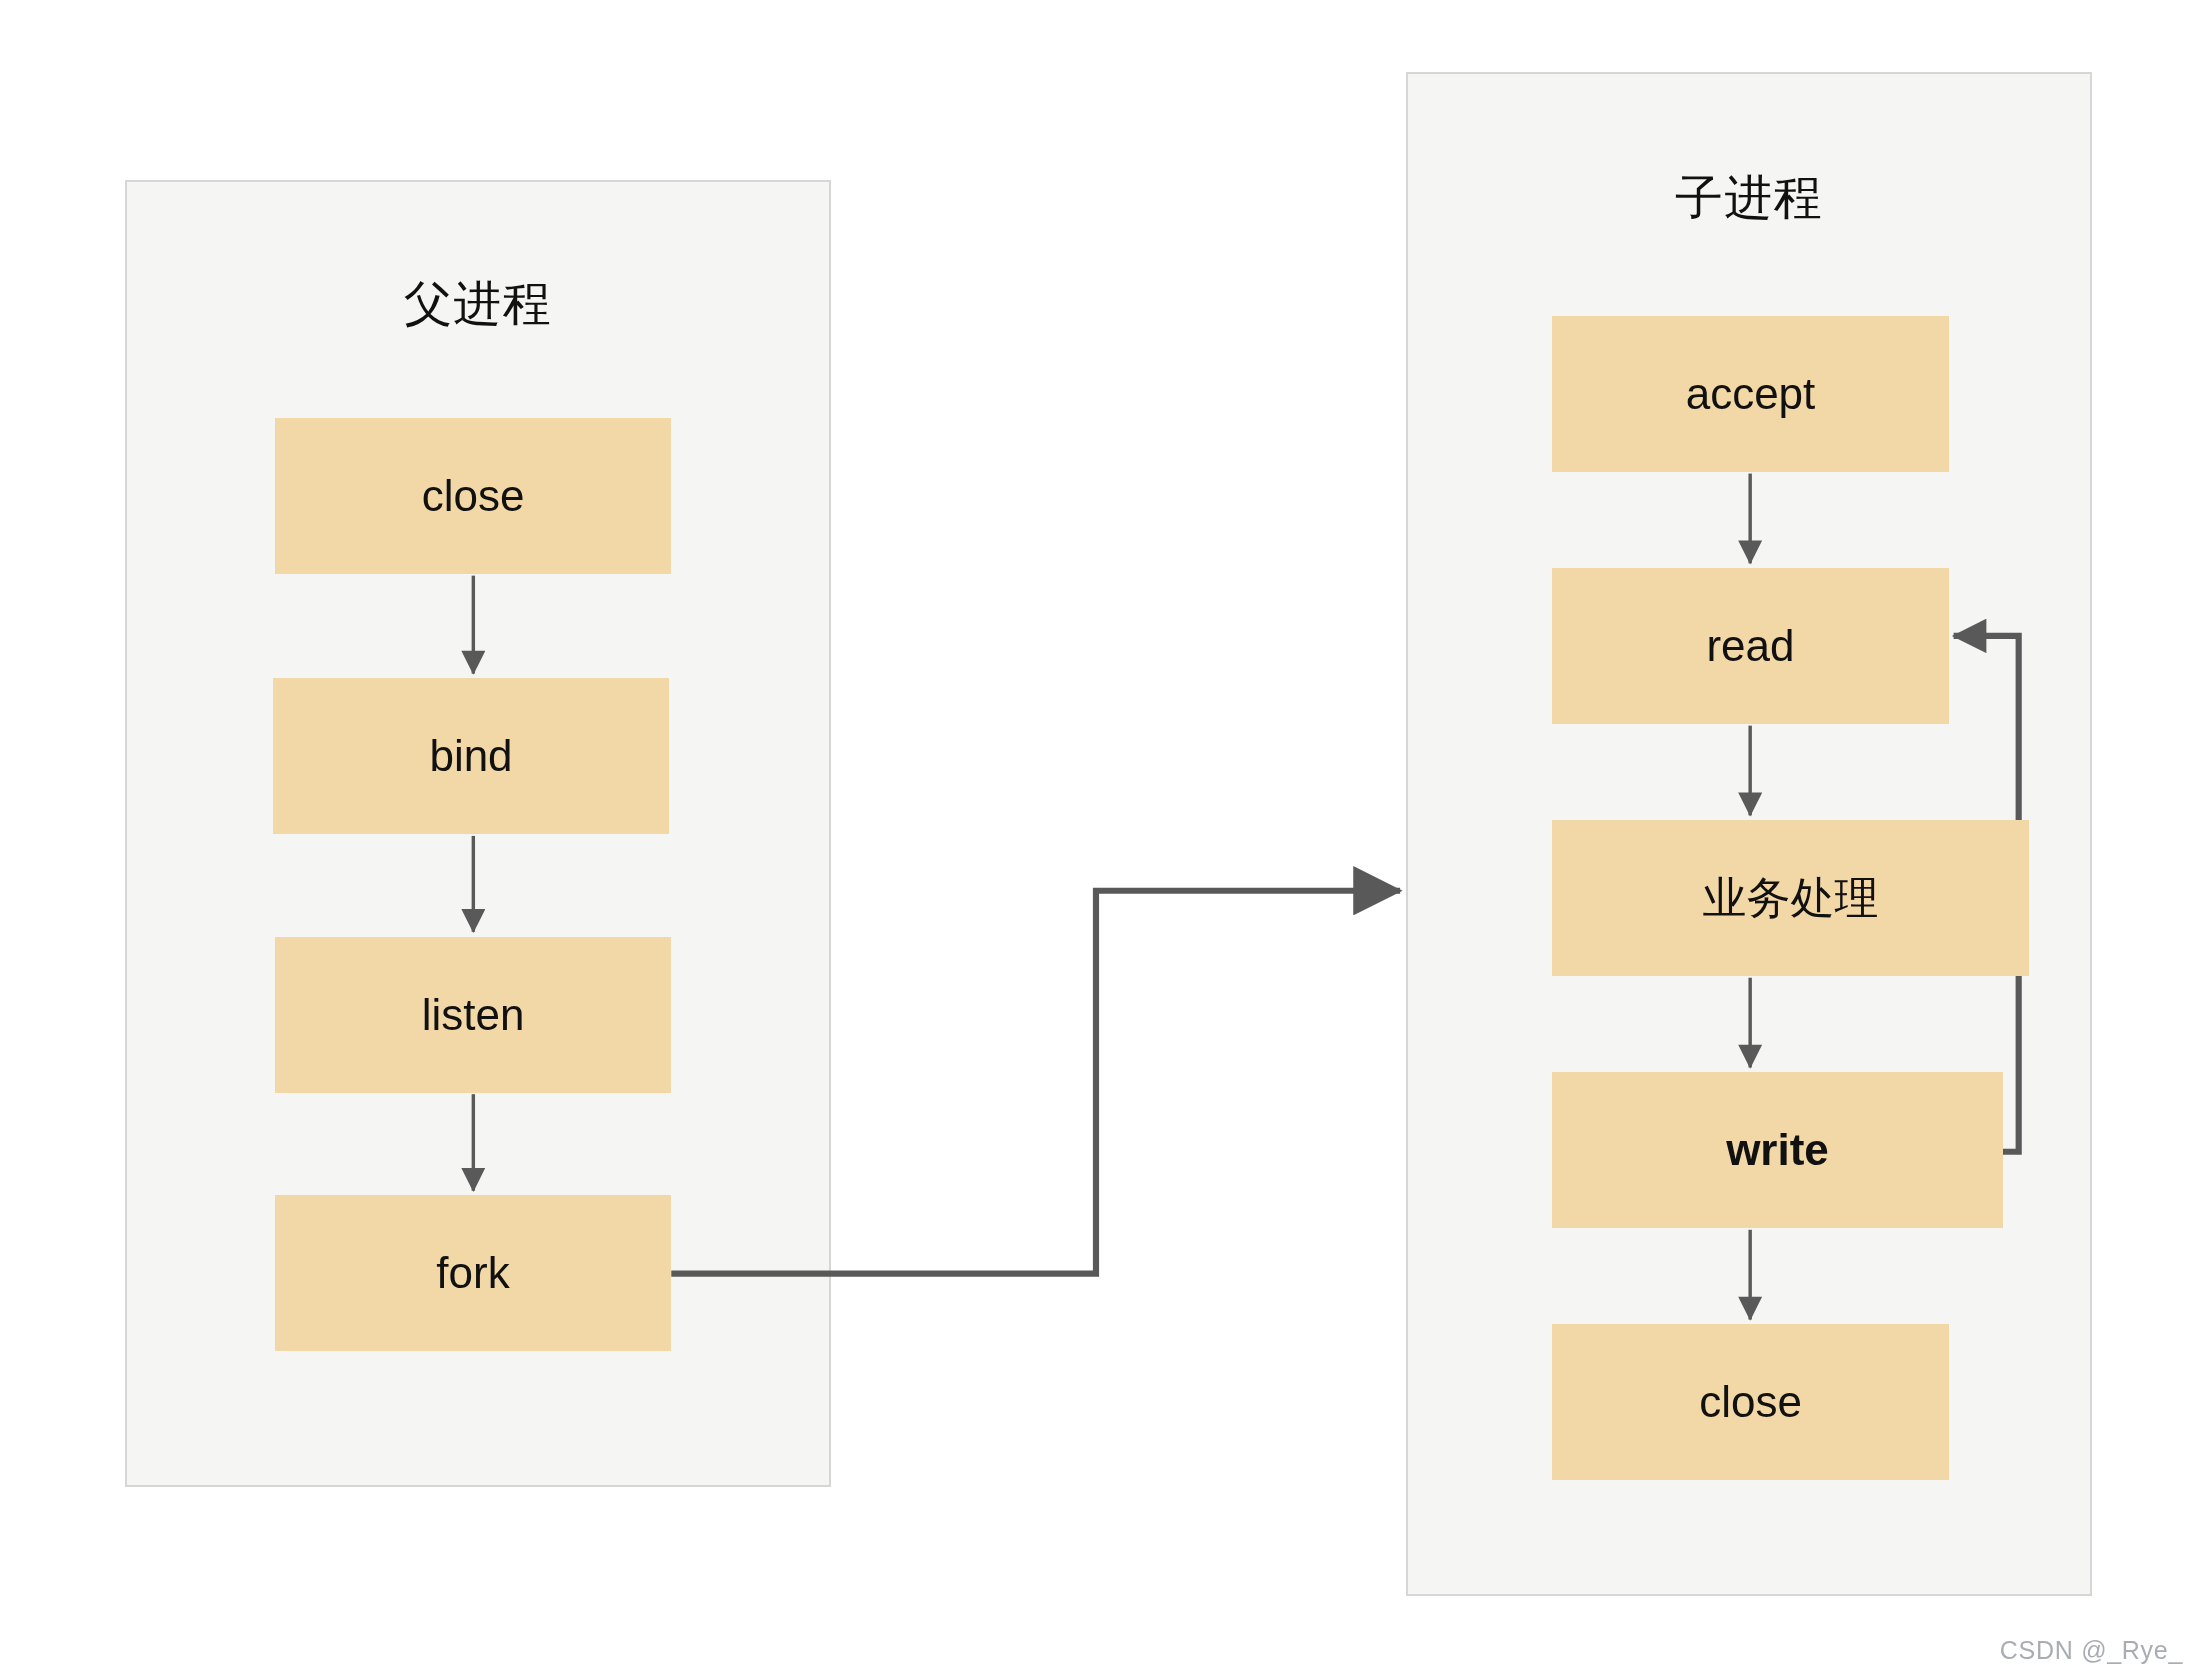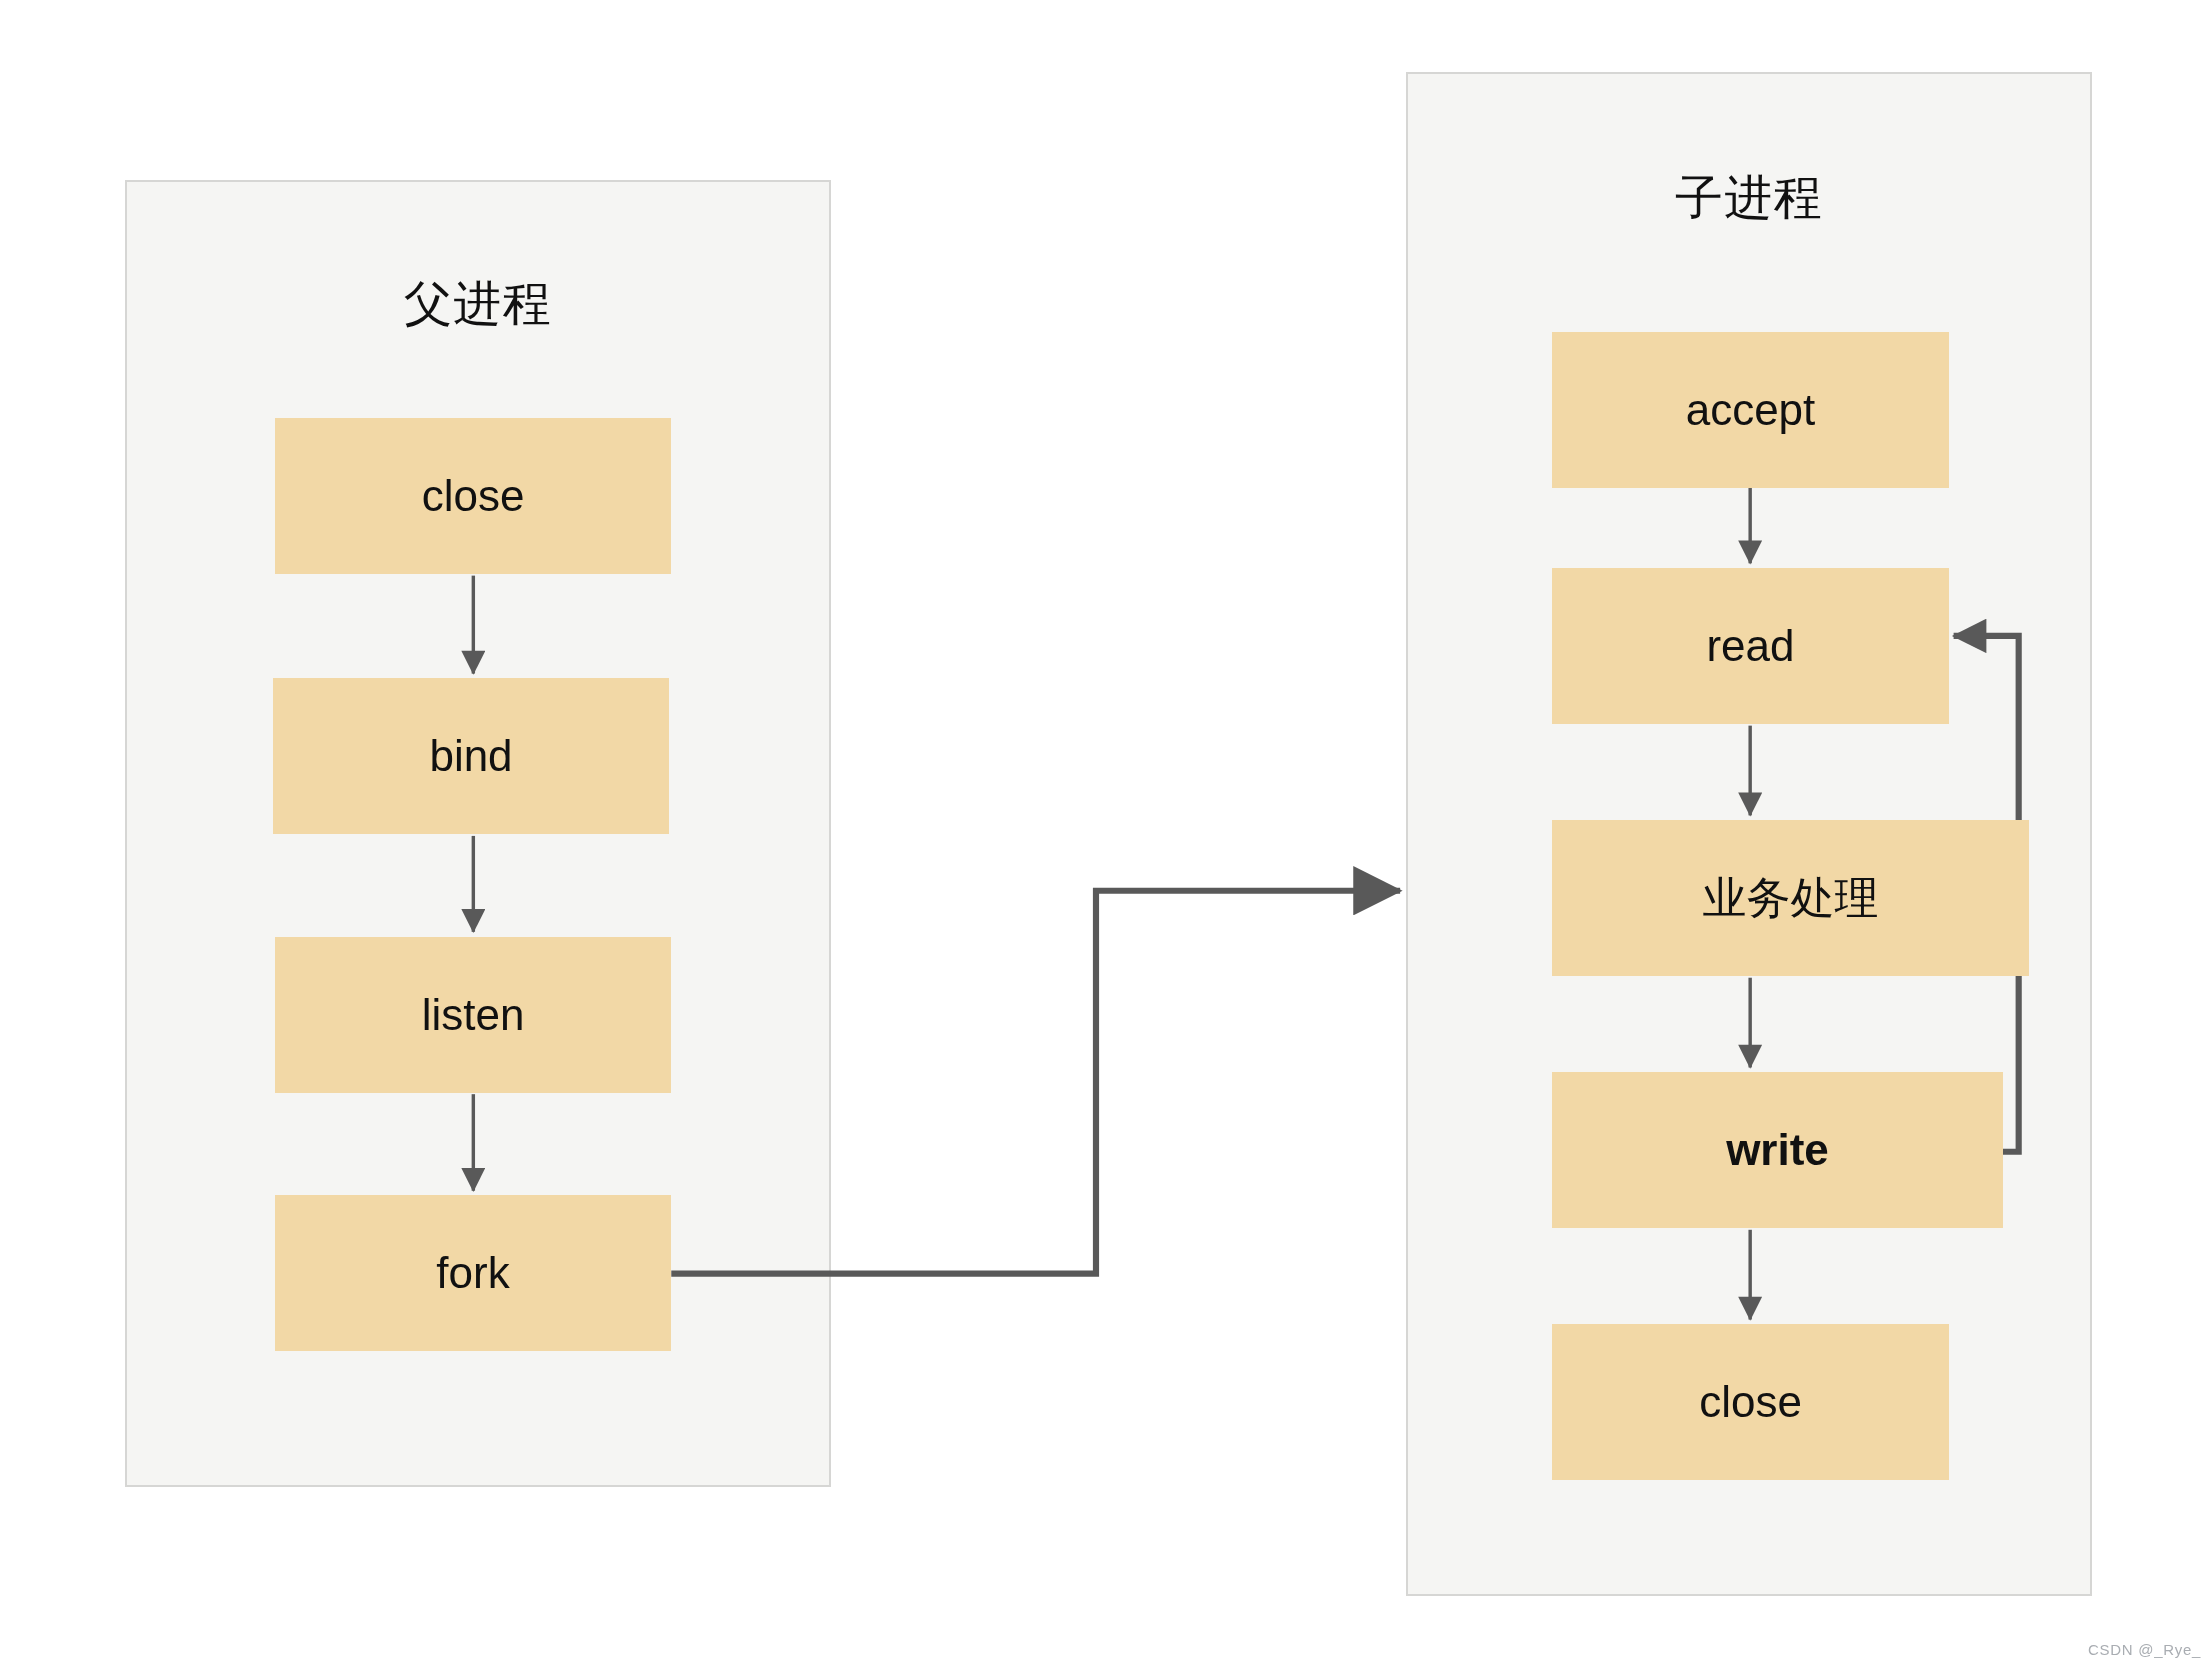--- a/index.html
+++ b/index.html
@@ -50,21 +50,21 @@
     width: 396px;
     height: 156px;
     white-space: nowrap;
   }
   
   .n-socket { left: 275px; top: 418px; }
   .n-bind   { left: 273px; top: 678px; }
   .n-listen { left: 275px; top: 937px; }
   .n-fork   { left: 275px; top: 1195px; }
   
-  .n-accept { left: 1552px; top: 332px;  width: 397px; }
+  .n-accept { left: 1552px; top: 316px;  width: 397px; }
   .n-read   { left: 1552px; top: 568px;  width: 397px; }
   .n-biz    { left: 1552px; top: 820px; width: 477px; }
   .n-write  { left: 1552px; top: 1072px; width: 451px; font-weight: bold; }
   .n-close  { left: 1552px; top: 1324px; width: 397px; }
 
   svg.edges {
     position: absolute;
     left: 0; top: 0;
     width: 2205px;
     height: 1665px;
@@ -73,23 +73,23 @@
   svg.edges path.edge {
     fill: none;
     stroke: var(--arrow);
   }
   svg.edges .e-thin  { stroke-width: 5px; }
   svg.edges .e-thick { stroke-width: 9px; }
   svg.edges marker path { fill: var(--arrow); stroke: none; }
 
   .watermark {
     position: absolute;
-    right: 4px;
+    right: 22px;
     bottom: 4.1px;
-    font-size: 15px;
+    font-size: 25px;
     line-height: 20.6px;
     color: var(--watermark);
     letter-spacing: 0.7px;
   }
 </style>
 </head>
 <body>
 
 <div class="canvas">
 

